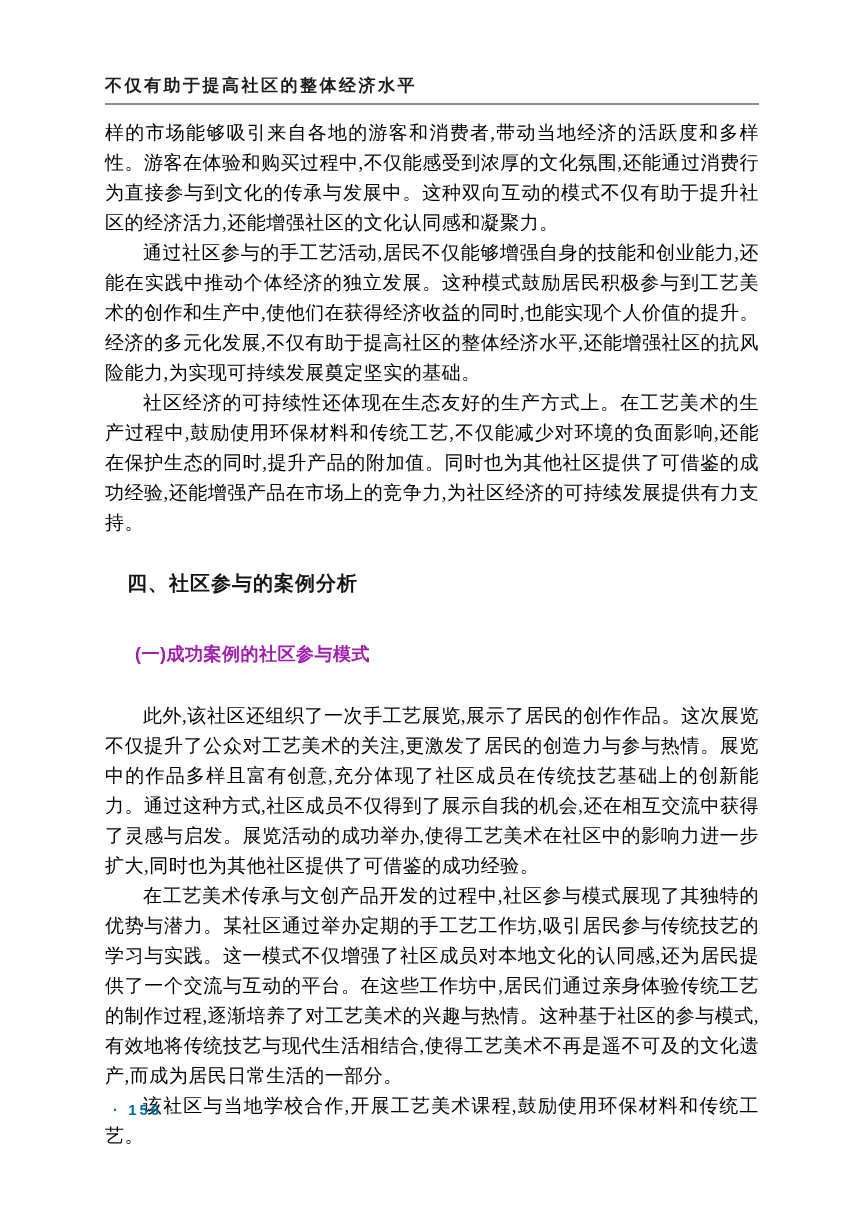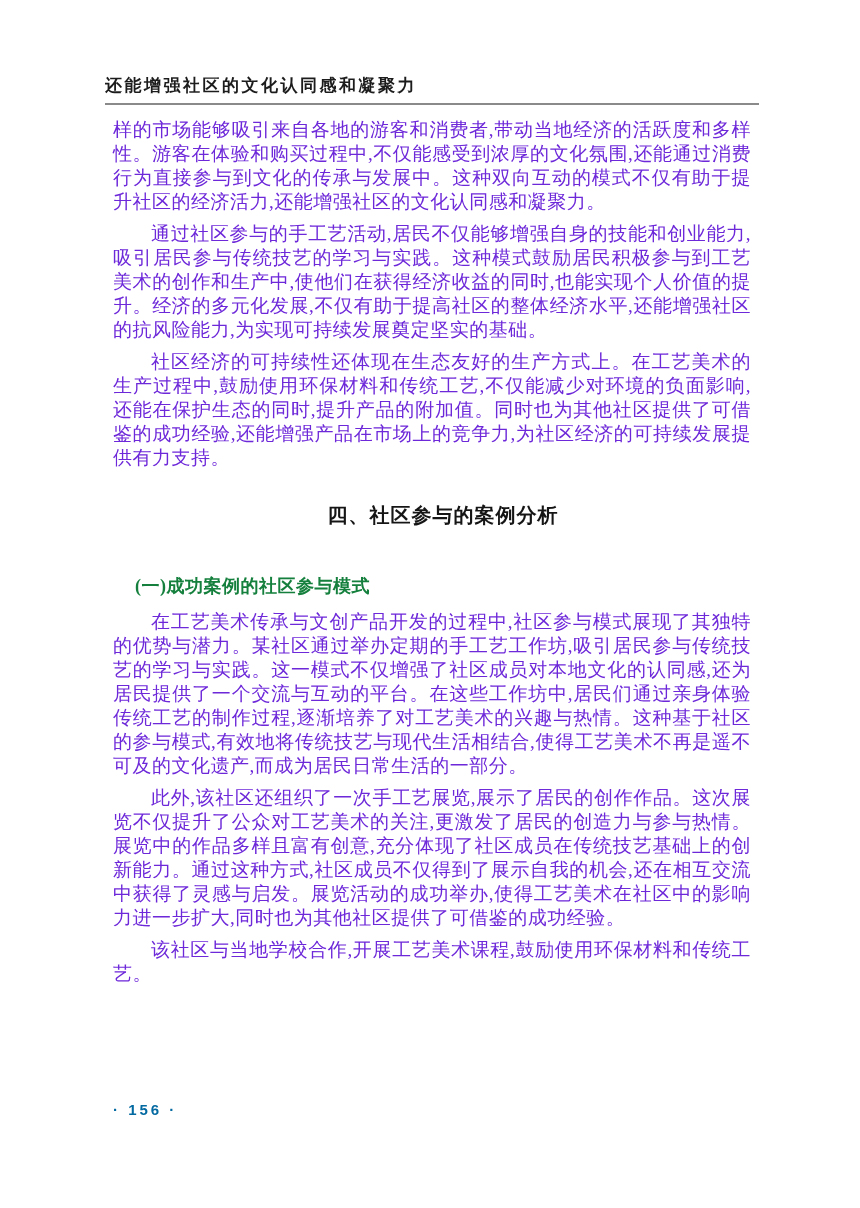--- a/index.html
+++ b/index.html
@@ -32,89 +32,88 @@
     font-size: 17px;
     line-height: 19px;
     letter-spacing: 2.5px;
     color: #1c1c1c;
   }
   
   .body-text {
     margin-top: 13px;
   }
   .body-text p {
-    margin: 8px;
+    margin: 0;
     font-size: 19px;
-    line-height: 24px;
+    line-height: 30px;
     text-align: justify;
     text-justify: inter-ideograph;
-    color: #6d28d9;
+    color: #000000;
     letter-spacing: 0.5px;
   }
   .body-text p.indent {
     text-indent: 2em;
   }
   
   .section-heading {
     margin: 32px 0 0 0;
     padding-left: 22px;
     font-family: "Liberation Sans", "DejaVu Sans", sans-serif;
     font-weight: 700;
     font-size: 20px;
     line-height: 26px;
     letter-spacing: 1px;
     color: #151515;
-    text-align: center;
   }
   .subsection-heading {
-    margin: 46px 0 12px 0;
+    margin: 46px 0 35px 0;
     padding-left: 30px;
-    font-family: Liberation Serif, serif;
+    font-family: Liberation Sans, sans-serif;
     font-weight: 700;
     font-size: 18px;
     line-height: 24px;
     letter-spacing: 0.5px;
-    color: #15803d;
+    color: #a21caf;
   }
   
   .page-footer {
     position: absolute;
     left: 113px;
     top: 1101px;
     font-family: "Liberation Sans", "DejaVu Sans", sans-serif;
     font-weight: 700;
     font-size: 15px;
     letter-spacing: 3px;
     color: #0369a1;
   }
 </style>
 </head>
 <body>
 
 <div class="page">
 
   <div class="running-header">
-    <div class="header-title">还能增强社区的文化认同感和凝聚力</div>
+    <div class="header-title">不仅有助于提高社区的整体经济水平</div>
   </div>
 
   <div class="body-text">
 
     <p>样的市场能够吸引来自各地的游客和消费者,带动当地经济的活跃度和多样性。游客在体验和购买过程中,不仅能感受到浓厚的文化氛围,还能通过消费行为直接参与到文化的传承与发展中。这种双向互动的模式不仅有助于提升社区的经济活力,还能增强社区的文化认同感和凝聚力。</p>
 
-    <p class="indent">通过社区参与的手工艺活动,居民不仅能够增强自身的技能和创业能力,吸引居民参与传统技艺的学习与实践。这种模式鼓励居民积极参与到工艺美术的创作和生产中,使他们在获得经济收益的同时,也能实现个人价值的提升。经济的多元化发展,不仅有助于提高社区的整体经济水平,还能增强社区的抗风险能力,为实现可持续发展奠定坚实的基础。</p>
+    <p class="indent">通过社区参与的手工艺活动,居民不仅能够增强自身的技能和创业能力,还能在实践中推动个体经济的独立发展。这种模式鼓励居民积极参与到工艺美术的创作和生产中,使他们在获得经济收益的同时,也能实现个人价值的提升。经济的多元化发展,不仅有助于提高社区的整体经济水平,还能增强社区的抗风险能力,为实现可持续发展奠定坚实的基础。</p>
 
     <p class="indent">社区经济的可持续性还体现在生态友好的生产方式上。在工艺美术的生产过程中,鼓励使用环保材料和传统工艺,不仅能减少对环境的负面影响,还能在保护生态的同时,提升产品的附加值。同时也为其他社区提供了可借鉴的成功经验,还能增强产品在市场上的竞争力,为社区经济的可持续发展提供有力支持。</p>
 
     <h2 class="section-heading">四、社区参与的案例分析</h2>
 
     <h3 class="subsection-heading">(一)成功案例的社区参与模式</h3>
 
+    <p class="indent">此外,该社区还组织了一次手工艺展览,展示了居民的创作作品。这次展览不仅提升了公众对工艺美术的关注,更激发了居民的创造力与参与热情。展览中的作品多样且富有创意,充分体现了社区成员在传统技艺基础上的创新能力。通过这种方式,社区成员不仅得到了展示自我的机会,还在相互交流中获得了灵感与启发。展览活动的成功举办,使得工艺美术在社区中的影响力进一步扩大,同时也为其他社区提供了可借鉴的成功经验。</p>
+
     <p class="indent">在工艺美术传承与文创产品开发的过程中,社区参与模式展现了其独特的优势与潜力。某社区通过举办定期的手工艺工作坊,吸引居民参与传统技艺的学习与实践。这一模式不仅增强了社区成员对本地文化的认同感,还为居民提供了一个交流与互动的平台。在这些工作坊中,居民们通过亲身体验传统工艺的制作过程,逐渐培养了对工艺美术的兴趣与热情。这种基于社区的参与模式,有效地将传统技艺与现代生活相结合,使得工艺美术不再是遥不可及的文化遗产,而成为居民日常生活的一部分。</p>
-
-    <p class="indent">此外,该社区还组织了一次手工艺展览,展示了居民的创作作品。这次展览不仅提升了公众对工艺美术的关注,更激发了居民的创造力与参与热情。展览中的作品多样且富有创意,充分体现了社区成员在传统技艺基础上的创新能力。通过这种方式,社区成员不仅得到了展示自我的机会,还在相互交流中获得了灵感与启发。展览活动的成功举办,使得工艺美术在社区中的影响力进一步扩大,同时也为其他社区提供了可借鉴的成功经验。</p>
 
     <p class="indent">该社区与当地学校合作,开展工艺美术课程,鼓励使用环保材料和传统工艺。</p>
 
   </div>
 
 </div>
 
 <div class="page-footer">· 156 ·</div>
 
 </body></html>

